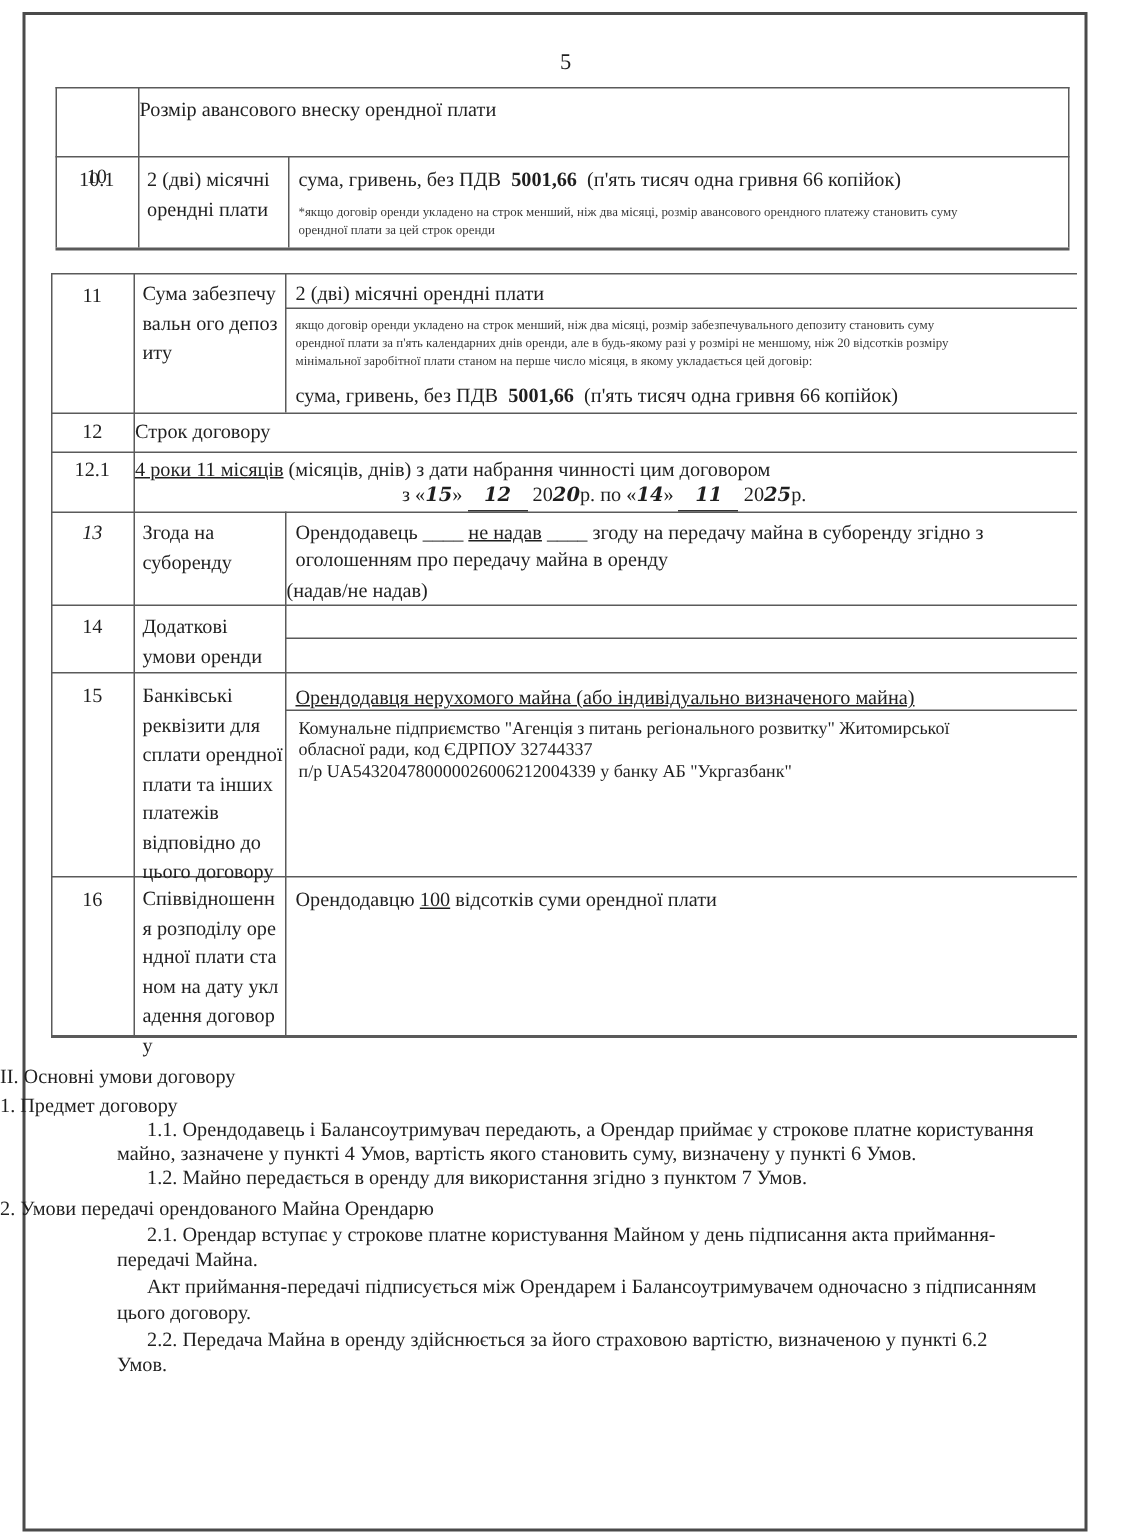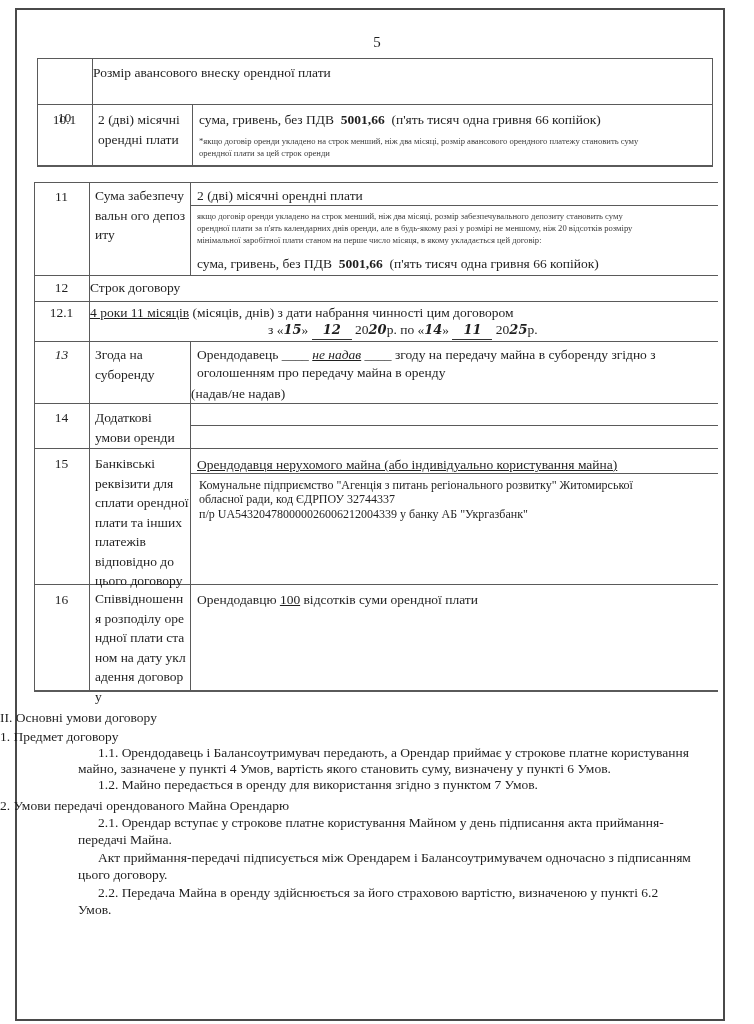--- a/index.html
+++ b/index.html
@@ -104,36 +104,36 @@
       <span>20</span><span class="hand">20</span><span>р. по «</span><span class="hand">14</span>» <span class="hand-line" style="width:40px;"><span class="hand">11</span></span>
       <span>20</span><span class="hand">25</span><span>р.</span>
     </div>
   </div>
 
   <div>
     <div class="num" style="left:34px;width:55px;top:347px;font-style:italic;">13</div>
     <div class="label" style="left:95px;width:94px;top:345px;">Згода на суборенду</div>
     <div class="txt" style="left:197px;top:346px;">
       <span>Орендодавець</span>
-      ____&nbsp;<span class="u" style="font-style:italic;">не надав</span>&nbsp;____
+      ____&nbsp;<span class="u" style="">не надав</span>&nbsp;____
       <span>згоду на передачу майна в суборенду згідно з</span>
     </div>
     <div class="txt" style="left:197px;top:364px;">оголошенням про передачу майна в оренду</div>
     <div class="txt center" style="left:191px;width:430px;top:385px;">(надав/не надав)</div>
   </div>
 
   <div>
     <div class="num" style="left:34px;width:55px;top:410px;">14</div>
     <div class="label" style="left:95px;width:94px;top:408px;">Додаткові умови оренди</div>
   </div>
 
   <div>
     <div class="num" style="left:34px;width:55px;top:456px;">15</div>
     <div class="label" style="left:95px;width:94px;top:454px;">Банківські реквізити для сплати орендної плати та інших платежів відповідно до цього договору</div>
-    <div class="txt u" style="left:197px;top:456px;">Орендодавця нерухомого майна (або індивідуально користування майна)</div>
+    <div class="txt u" style="left:197px;top:456px;">Орендодавця нерухомого майна (або індивідуально визначеного майна)</div>
     <div class="txt" style="left:199px;top:476px;font-size:12px;">Комунальне підприємство "Агенція з питань регіонального розвитку" Житомирської</div>
     <div class="txt" style="left:199px;top:490px;font-size:12px;">обласної ради, код ЄДРПОУ 32744337</div>
     <div class="txt" style="left:199px;top:505px;font-size:12px;">п/р UA543204780000026006212004339 у банку АБ "Укргазбанк"</div>
   </div>
 
   <div>
     <div class="num" style="left:34px;width:55px;top:592px;">16</div>
     <div class="label" style="left:95px;width:94px;top:589px;word-break:break-all;">Співвідношенн я розподілу орендної плати станом на дату укладення договору</div>
     <div class="txt" style="left:197px;top:591px;">
       <span>Орендодавцю</span>

